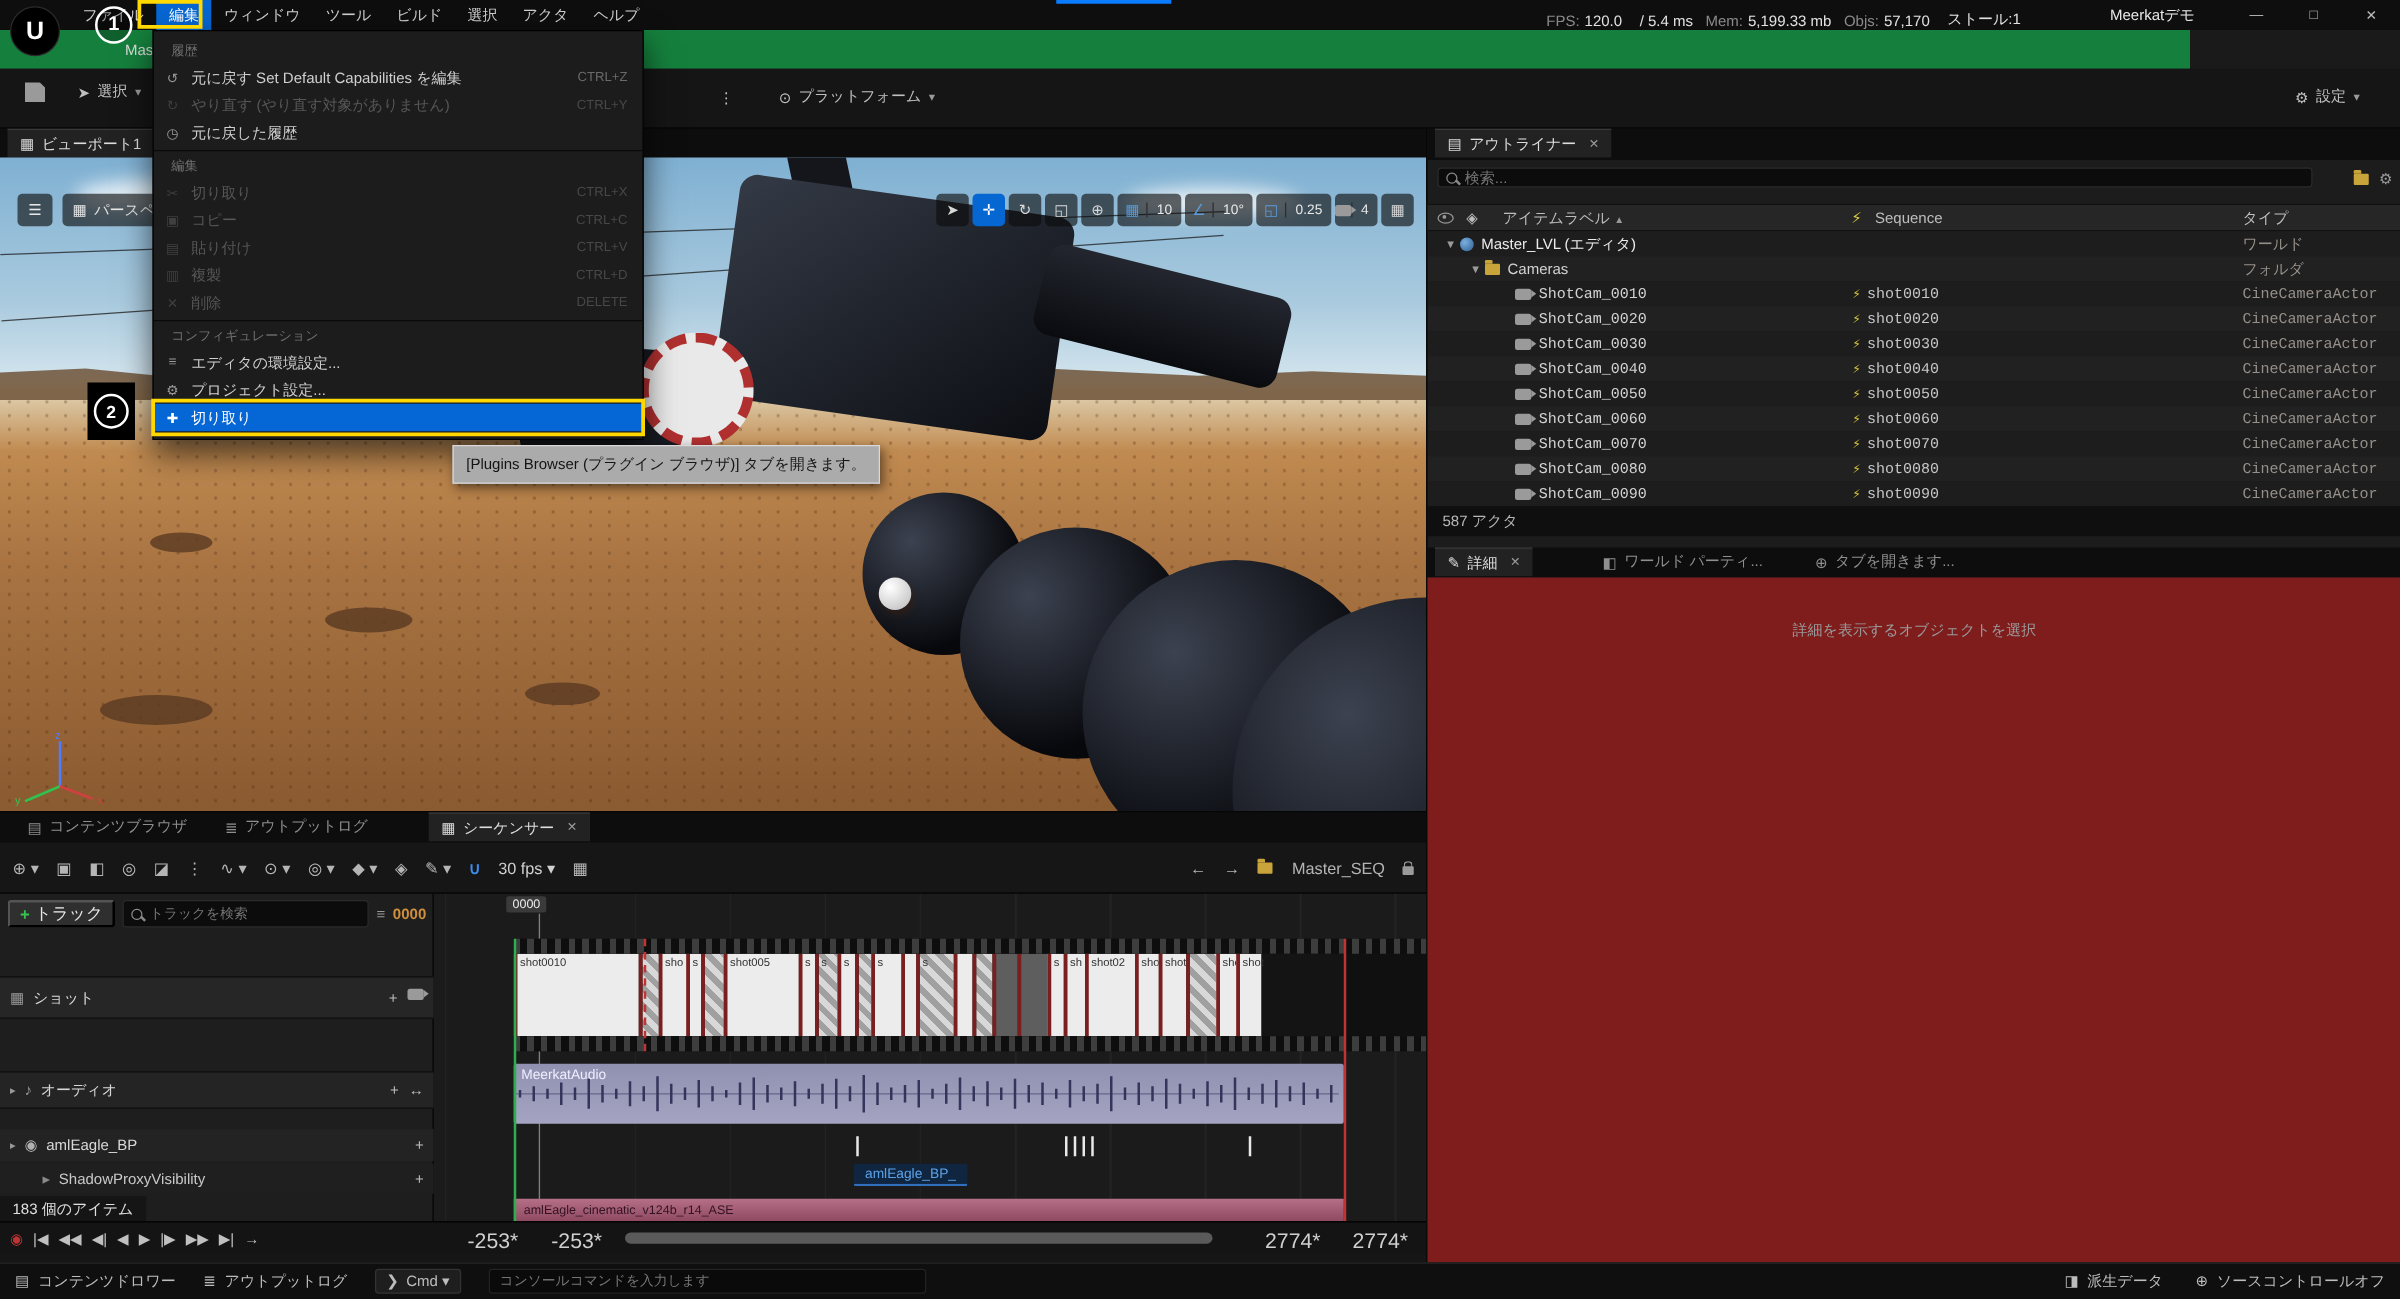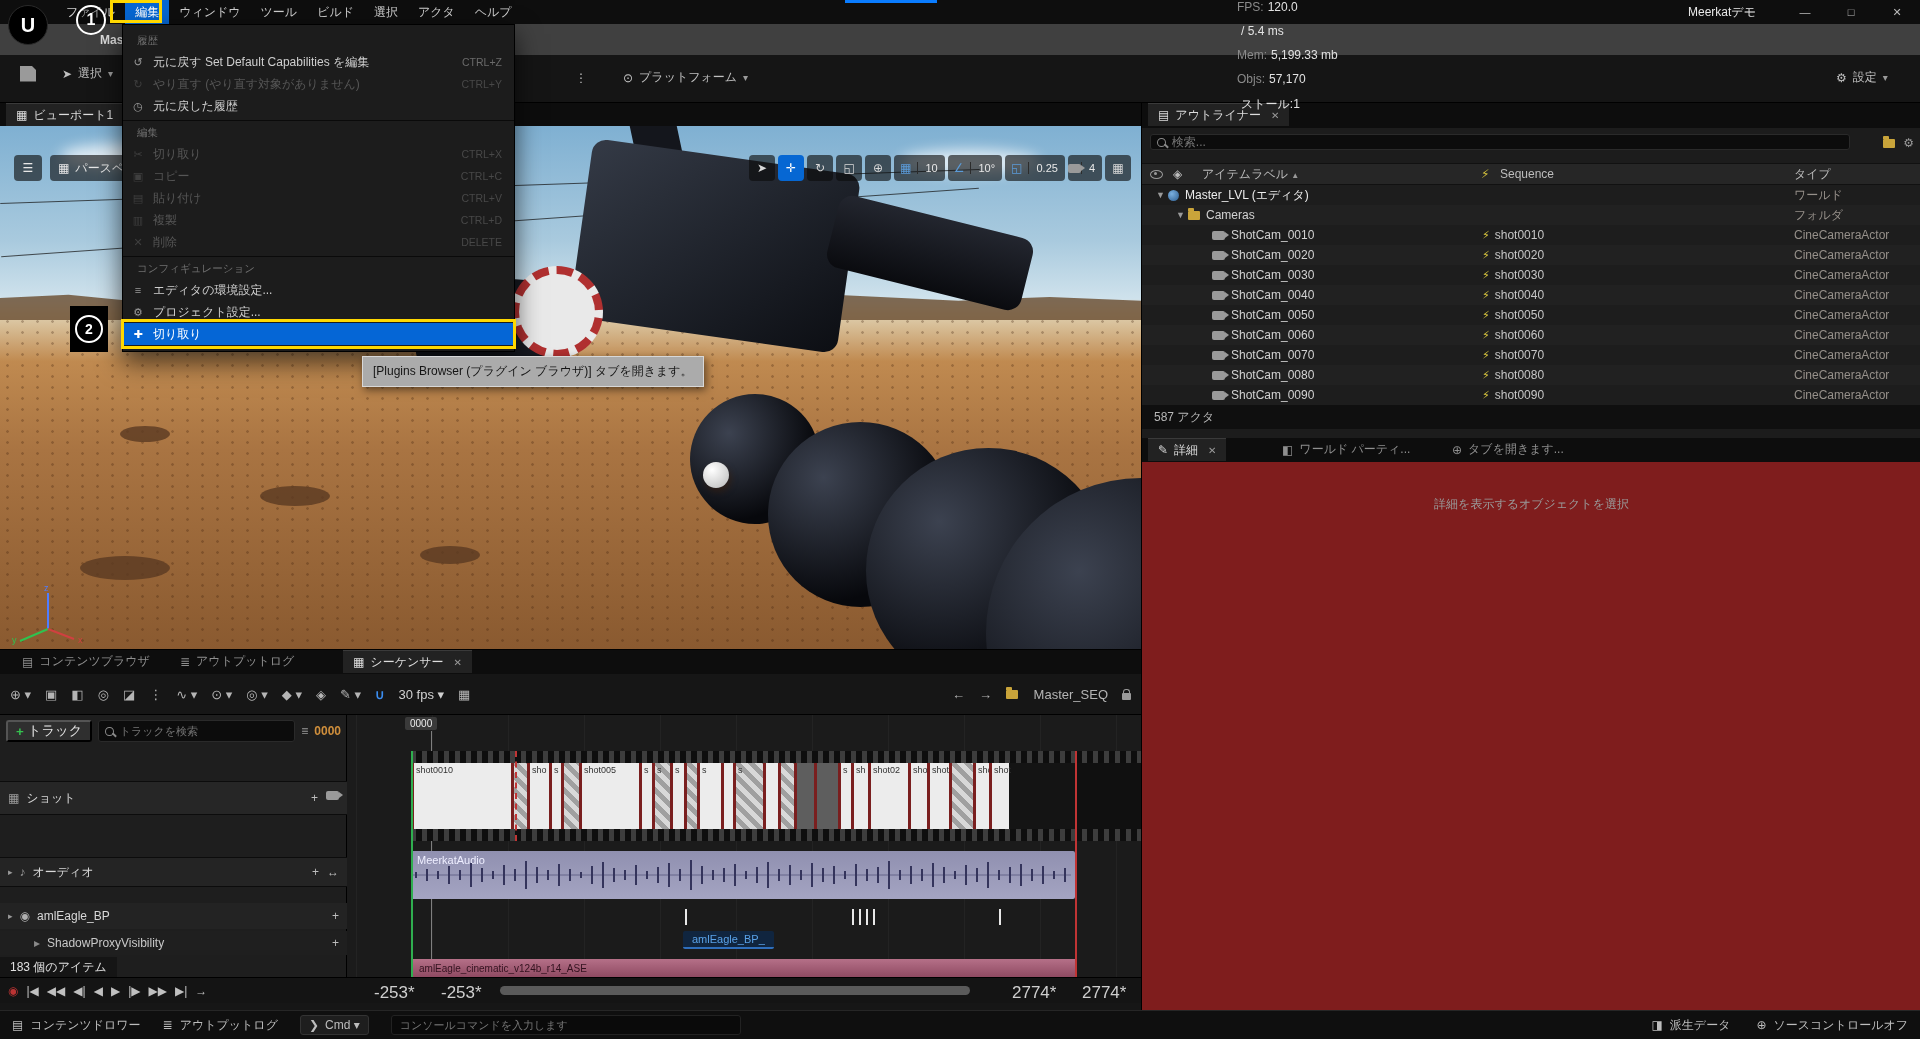--- a/index.html
+++ b/index.html
@@ -9,29 +9,29 @@
   .abs { position:absolute; }
   .icn { display:inline-block; vertical-align:middle; }
 
   
   #menubar { left:0; top:0; width:1920px; height:24px; background:#0e0e0e; display:flex; align-items:center; z-index:20; }
   #bluestrip { left:845px; top:0; width:92px; height:3px; background:#0a7cff; z-index:21; }
   #uelogo { left:8px; top:5px; width:40px; height:40px; border-radius:50%; background:#000; color:#fff; font-size:20px; font-weight:bold; display:flex; align-items:center; justify-content:center; z-index:30; border:1px solid #2a2a2a; }
   #menuitems { display:flex; margin-left:56px; height:24px; }
   .mb-item { padding:0 10px; height:24px; display:flex; align-items:center; color:#cfcfcf; font-size:12px; cursor:default; }
   .mb-item.active { background:#0667d3; color:#fff; }
-  #topstats { position:absolute; left:1237px; top:0; height:24px; display:flex; align-items:flex-start; gap:10px;flex-direction:column; }
+  #topstats { position:absolute; left:1237px; top:0; height:24px; display:flex; align-items:flex-end; gap:10px; }
   .stat { display:flex; gap:4px; }
   .stat-l { color:#8a8a8a; } .stat-v { color:#e2e2e2; }
   #projlabel { position:absolute; left:1688px; top:0; height:24px; display:flex; align-items:center; color:#e8e8e8; }
   #winbtns { position:absolute; right:0; top:0; height:24px; display:flex; }
   .winbtn { width:46px; height:24px; display:flex; align-items:center; justify-content:center; color:#bbb; font-size:11px; }
 
   
-  #subbar { left:0; top:24px; width:1920px; height:31px; background:#404040;font-weight:bold; }
+  #subbar { left:0; top:24px; width:1752px; height:31px; background:#15803d; }
   #leveltext { position:absolute; left:100px; top:9px; color:#dcdcdc; }
   #toolbar { left:0; top:55px; width:1920px; height:48px; background:#151515; border-bottom:1px solid #000; }
   .tb-btn { display:flex; align-items:center; gap:6px; color:#c0c0c0; background:transparent; border:none; font-size:12px; }
   #tb-left { position:absolute; left:20px; top:10px; display:flex; gap:26px; align-items:center; }
   #tb-plat { position:absolute; left:575px; top:14px; display:flex; gap:6px; align-items:center; color:#c9c9c9; }
   #tb-settings { position:absolute; left:1836px; top:14px; display:flex; gap:6px; align-items:center; color:#c9c9c9; }
   .i-save { width:16px; height:16px; background:#9a9a9a; clip-path:polygon(0 0,72% 0,100% 28%,100% 100%,0 100%); position:relative; }
   .caret { color:#9a9a9a; font-size:10px; }
 
   
@@ -78,21 +78,21 @@
   #ol-actions { position:absolute; right:6px; top:33px; display:flex; gap:8px; color:#9a9a9a; }
   #ol-header { position:absolute; left:0; top:60px; width:779px; height:22px; background:#262626; border-top:1px solid #111; border-bottom:1px solid #111; display:flex; align-items:center; color:#bdbdbd; }
   #ol-header .h-label { position:absolute; left:60px; }
   #ol-header .h-bolt { position:absolute; left:339px; color:#d9c63e; }
   #ol-header .h-seq { position:absolute; left:358px; }
   #ol-header .h-type { position:absolute; left:652px; }
   #o-rows { position:absolute; left:0; top:82px; width:779px; height:220px; overflow:hidden; }
   .o-row { position:relative; height:20px; display:flex; align-items:center; color:#d2d2d2; }
   .o-row:nth-child(even) { background:#212121; }
   .o-row:nth-child(odd) { background:#1d1d1d; }
-  .o-row.ind0 { padding-left:14px; } .o-row.ind1 { padding-left:34px; } .o-row.ind2 { padding-left:58px; }
+  .o-row.ind0 { padding-left:14px; } .o-row.ind1 { padding-left:34px; } .o-row.ind2 { padding-left:58px;font-family:Liberation Mono, monospace; }
   .o-arrow { width:12px; font-size:9px; color:#9a9a9a; }
   .o-icon { margin-right:6px; }
   .o-seq { position:absolute; left:340px; display:flex; gap:5px; align-items:center; color:#c6c6c6; }
   .o-row .bolt { display:none; color:#d9c63e; font-size:11px; }
   .o-row.actor .bolt { display:inline-block; }
   .o-type { position:absolute; left:652px; color:#96908a; }
   .o-row.world .o-label { color:#ececec; }
   #ol-footer { position:absolute; left:0; top:302px; width:779px; height:24px; background:#0f0f0f; display:flex; align-items:center; padding-left:12px; color:#b8b8b8; }
   #dt-tabbar { position:absolute; left:0; top:335px; width:779px; height:24px; background:#0d0d0d; }
   #dt-body { position:absolute; left:0; top:359px; width:779px; height:548px; background:#7f1d1d; text-align:center; padding-top:34px; color:#9a9a9a; }

